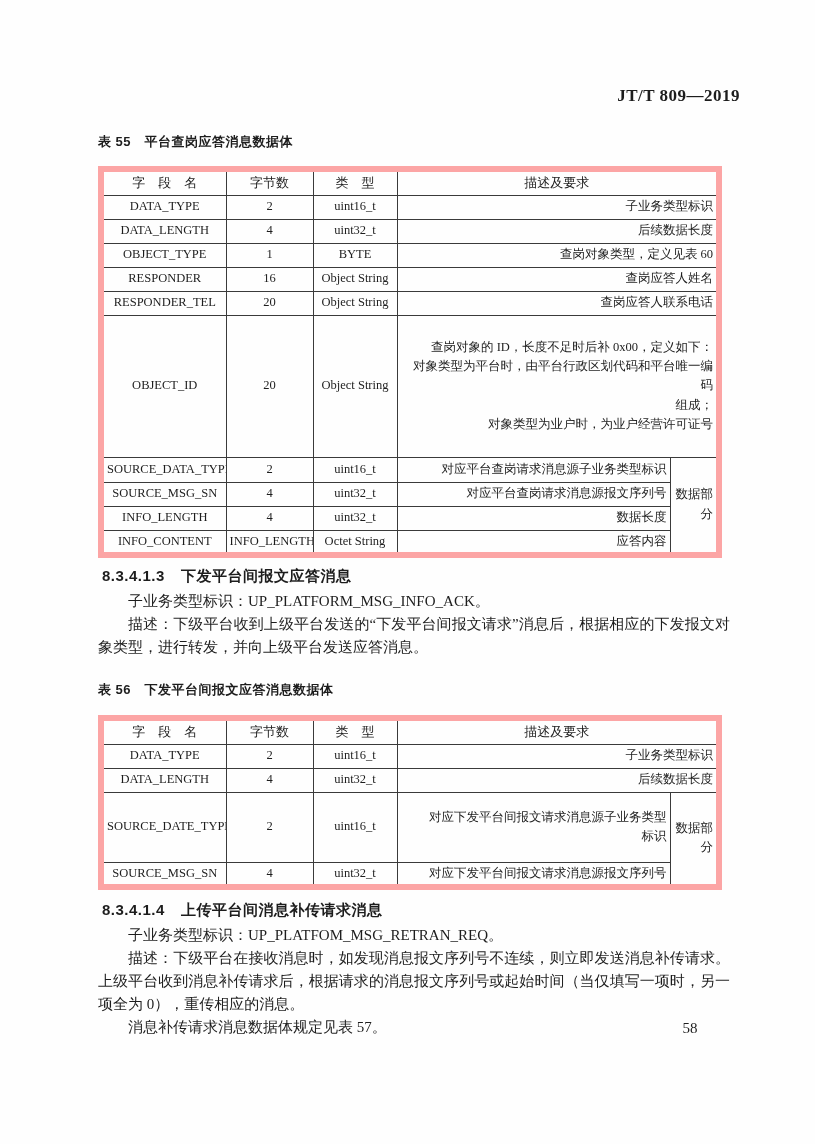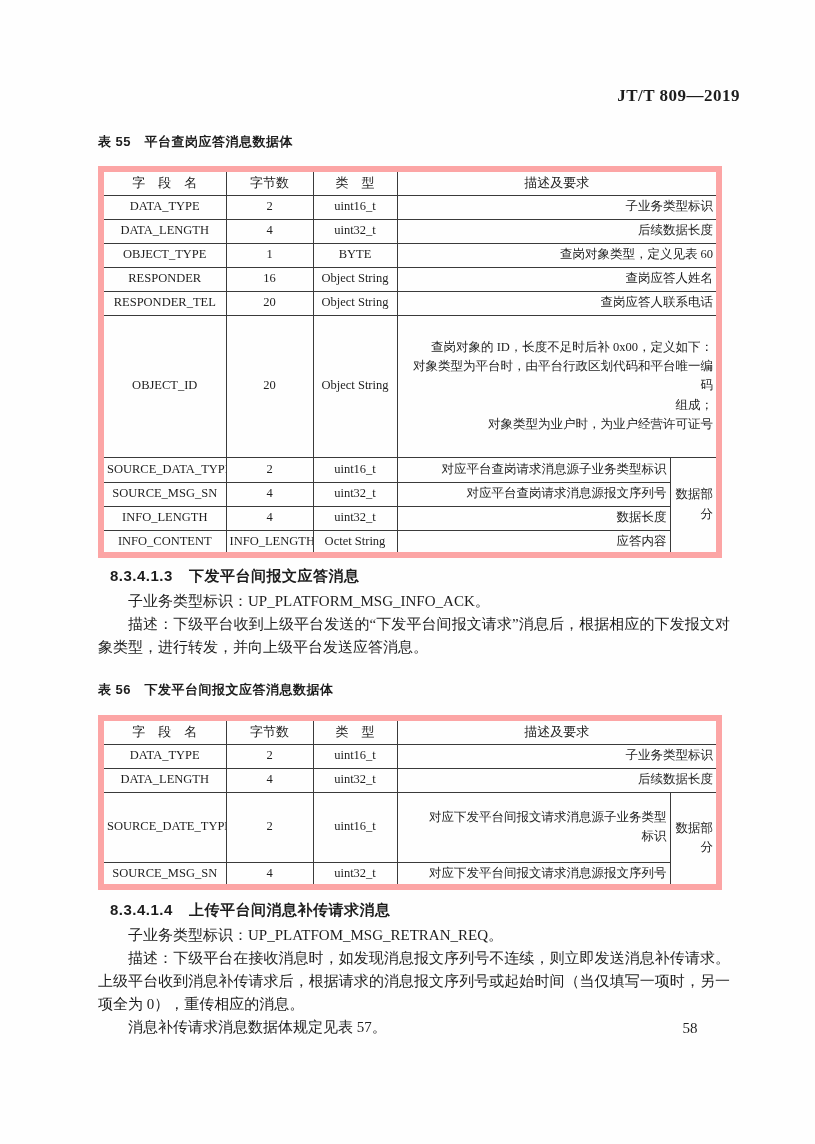--- a/index.html
+++ b/index.html
@@ -73,21 +73,21 @@
   .section{
     position:absolute;left:98px;width:632px;
     font-size:15px;line-height:23px;
     text-align:justify;
   }
   .sec313{top:564px;}
   .sec314{top:898px;}
   .sec-heading{
     font-family:"Liberation Sans","DejaVu Sans",sans-serif;
     font-weight:700;font-size:15px;
-    margin:0 0 3px 12px;
+    margin:0 0 3px 4px;
     text-align:left;
   }
   .sec-heading .sec-no{letter-spacing:.5px;}
   .sec-heading .sec-title{margin-left:16px;letter-spacing:.5px;}
   .section p{margin:0;text-indent:2em;}
   
   .page-num{
     position:absolute;top:1020px;left:668px;width:44px;
     text-align:center;font-size:15px;
   }

